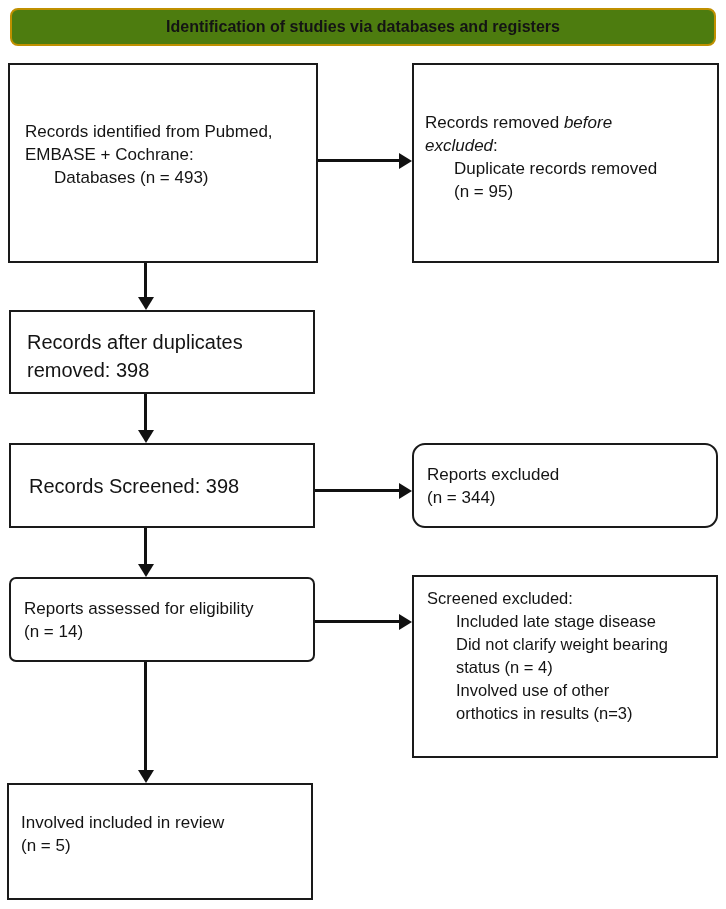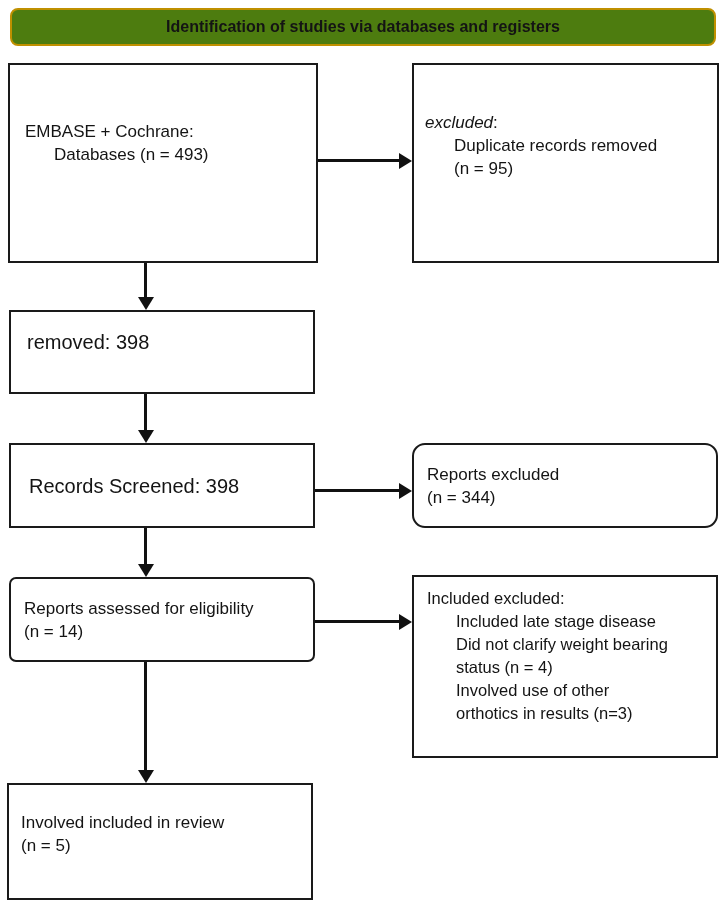--- a/index.html
+++ b/index.html
@@ -75,50 +75,53 @@
 </head>
 <body>
 
 <div class="page">
 
   <div class="banner">
     <span>Identification of studies via databases and registers</span>
   </div>
 
   <div class="fbox" id="box-identified">
+    <div class="line">Records identified from Pubmed,</div>
     <div class="line">EMBASE + Cochrane:</div>
     <div class="line indent">Databases (n = 493)</div>
   </div>
 
   <div class="fbox" id="box-removed">
+    <div class="line"><span>Records removed </span><span class="it">before</span></div>
     <div class="line"><span class="it">excluded</span><span>:</span></div>
     <div class="line indent">Duplicate records removed</div>
     <div class="line indent">(n = 95)</div>
   </div>
 
   <div class="fbox" id="box-after-duplicates">
+    <div class="line">Records after duplicates</div>
     <div class="line">removed: 398</div>
   </div>
 
   <div class="fbox" id="box-screened">
     <div class="line">Records Screened: 398</div>
   </div>
 
   <div class="fbox" id="box-excluded-screening">
     <div class="line">Reports excluded</div>
     <div class="line">(n = 344)</div>
   </div>
 
   <div class="fbox" id="box-assessed">
     <div class="line">Reports assessed for eligibility</div>
     <div class="line">(n = 14)</div>
   </div>
 
   <div class="fbox" id="box-excluded-eligibility">
-    <div class="line">Included excluded:</div>
+    <div class="line">Screened excluded:</div>
     <div class="line indent">Included late stage disease</div>
     <div class="line indent">Did not clarify weight bearing</div>
     <div class="line indent">status (n = 4)</div>
     <div class="line indent">Involved use of other</div>
     <div class="line indent">orthotics in results (n=3)</div>
   </div>
 
   <div class="fbox" id="box-included">
     <div class="line">Involved included in review</div>
     <div class="line">(n = 5)</div>

